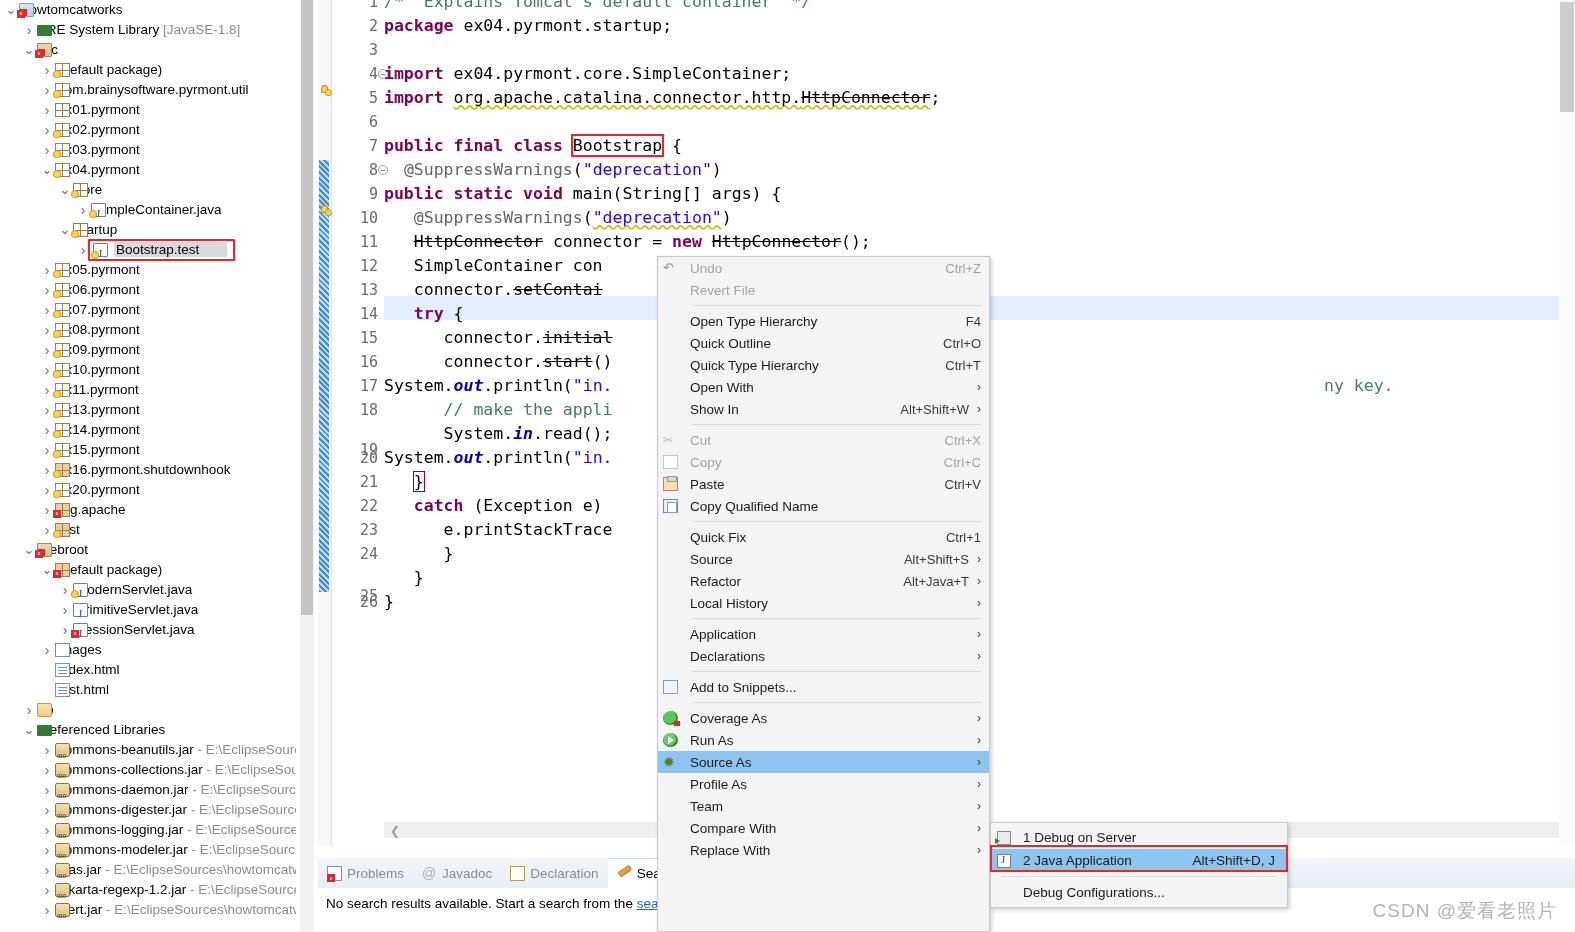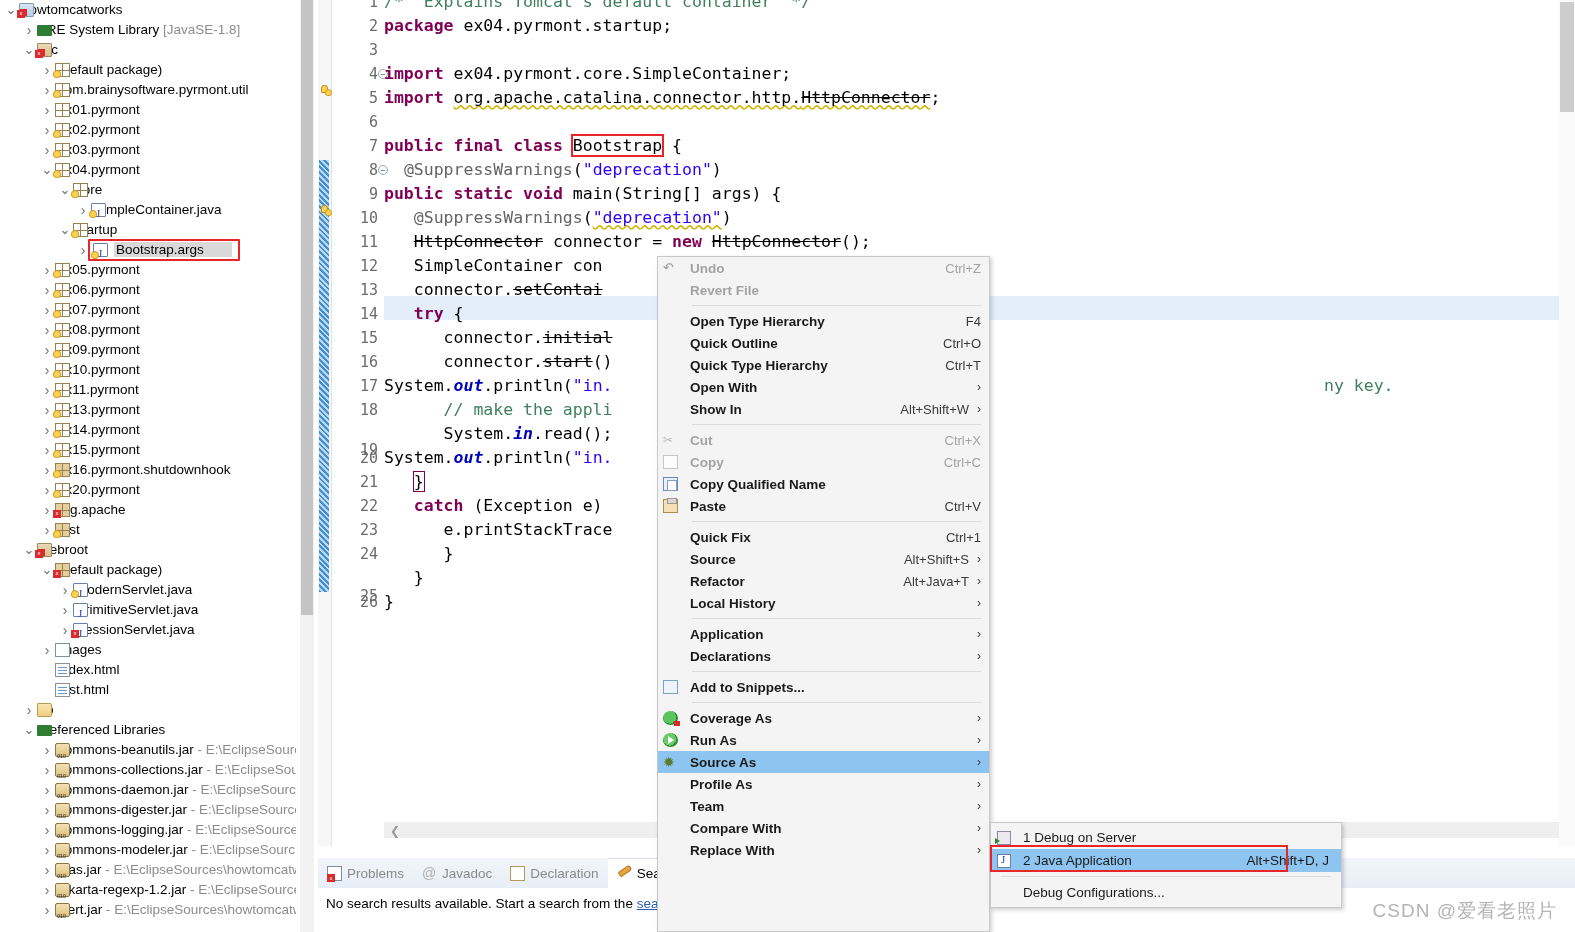--- a/index.html
+++ b/index.html
@@ -129,21 +129,21 @@
   
   #ctx {
     position: absolute; left: 657px; top: 256px; width: 333px;
     background: #f4f4f4; border: 1px solid #c8c8c8;
     box-shadow: 2px 2px 4px rgba(0,0,0,0.18);
     font-size: 13.5px; z-index: 50; overflow: hidden; height: 676px;
   }
   .mi { display: flex; align-items: center; height: 22px; padding: 0 8px 0 0; position: relative; }
   .mi.sel { background: #8ec5f0; }
   .mi-ico { width: 26px; min-width: 26px; height: 20px; position: relative; }
-  .mi-label { flex: 1; color: #1a1a1a; padding-left: 6px; font-weight: bold; }
+  .mi-label { flex: 1; color: #1a1a1a; padding-left: 6px; }
   .mi.disabled .mi-label, .mi.disabled .mi-accel { color: #a3a3a3; }
   .mi-accel { color: #3a3a3a; font-size: 13px; padding-left: 14px; }
   .mi-arrow { color: #3a3a3a; font-size: 12px; width: 12px; text-align: right; padding-left: 6px; }
   .mi-sep { height: 1px; background: #dcdcdc; margin: 4px 8px 4px 34px; }
   
   .mic { position: absolute; left: 5px; top: 3px; width: 15px; height: 14px; }
   .mic-undo { color: #9a9a9a; font-size: 13px; line-height: 14px; }
   .mic-save { border: 1px solid #c0c0c0; background: #f8f8f8; }
   .mic-cut { color: #b9b9b9; font-size: 12px; line-height: 14px; }
   .mic-copy { border: 1px solid #c6c6c6; background: #fdfdfd; }
@@ -154,21 +154,21 @@
   .mic-snip { border: 1px solid #7f9ec9; background: #eef4fc; }
   .mic-cov { background: radial-gradient(circle at 45% 45%, #5cc45c 0 55%, #2e8b2e 56% 100%); border-radius: 50%; }
   .mic-cov:after { content: ""; position: absolute; right: -2px; bottom: -1px; width: 6px; height: 5px; background: #d92b2b; }
   .mic-run { background: radial-gradient(circle at 45% 45%, #66cc66 0 55%, #2e8b2e 56% 100%); border-radius: 50%; }
   .mic-run:after { content: ""; position: absolute; left: 5px; top: 3px; width: 0; height: 0;
      border-left: 6px solid #fff; border-top: 4px solid transparent; border-bottom: 4px solid transparent; }
   .mic-debug { color: #5a7a2e; font-size: 14px; line-height: 14px; }
 
   
   #submenu {
-    position: absolute; left: 990px; top: 822px; width: 352px;
+    position: absolute; left: 990px; top: 822px; width: 298px;
     background: #f4f4f4; border: 1px solid #c8c8c8;
     box-shadow: 2px 2px 4px rgba(0,0,0,0.18); z-index: 60;
     font-size: 13.5px; padding: 3px 0;
   }
   .smi { display: flex; align-items: center; height: 23px; }
   .smi.sel { background: #8ec5f0; }
   .smi-ico { width: 26px; min-width: 26px; height: 20px; position: relative; }
   .smi-label { flex: 1; padding-left: 6px; color: #1a1a1a; }
   .smi-accel { color: #1a1a1a; padding-right: 12px; }
   .smi-sep { height: 1px; background: #dcdcdc; margin: 4px 10px; }
@@ -244,21 +244,21 @@
           <span class="tw" style="font-size: 13px; line-height: 10px;">⌄</span>
           <span><span class="ticon"><span class="ic ic-pkg"></span><span class="badge-warn"></span></span><span class="tlabel">startup</span></span>
         </div>
         <div class="tree-row row-sel" style="padding-left: 76px;">
           <span class="tw" style="font-size: 14px;">›</span>
           <span class="boot-highlight">
             <span class="ticon">
               <span class="ic ic-java"></span>
               <span class="badge-warn"></span>
             </span>
-            <span class="tlabel"><span class="inner-sel">Bootstrap.args</span></span>
+            <span class="tlabel"><span class="inner-sel">Bootstrap.test</span></span>
           </span>
         </div>
         <div class="tree-row" style="padding-left: 40px;">
           <span class="tw" style="font-size: 14px;">›</span>
           <span><span class="ticon"><span class="ic ic-pkg"></span><span class="badge-warn"></span></span><span class="tlabel">ex05.pyrmont</span></span>
         </div>
         <div class="tree-row" style="padding-left: 40px;">
           <span class="tw" style="font-size: 14px;">›</span>
           <span><span class="ticon"><span class="ic ic-pkg"></span><span class="badge-warn"></span></span><span class="tlabel">ex06.pyrmont</span></span>
         </div>
@@ -518,30 +518,30 @@
       </div>
       <div class="mi disabled">
         <span class="mi-ico">
           <span class="mic mic-copy"></span>
         </span>
         <span class="mi-label">Copy</span>
         <span class="mi-accel">Ctrl+C</span>
       </div>
       <div class="mi">
         <span class="mi-ico">
-          <span class="mic mic-copyq"></span>
-        </span>
-        <span class="mi-label">Copy Qualified Name</span>
-      </div>
-      <div class="mi">
-        <span class="mi-ico">
           <span class="mic mic-paste"></span>
         </span>
         <span class="mi-label">Paste</span>
         <span class="mi-accel">Ctrl+V</span>
+      </div>
+      <div class="mi">
+        <span class="mi-ico">
+          <span class="mic mic-copyq"></span>
+        </span>
+        <span class="mi-label">Copy Qualified Name</span>
       </div>
       <div class="mi-sep"></div>
       <div class="mi">
         <span class="mi-ico"></span>
         <span class="mi-label">Quick Fix</span>
         <span class="mi-accel">Ctrl+1</span>
       </div>
       <div class="mi">
         <span class="mi-ico"></span>
         <span class="mi-label">Source</span>

